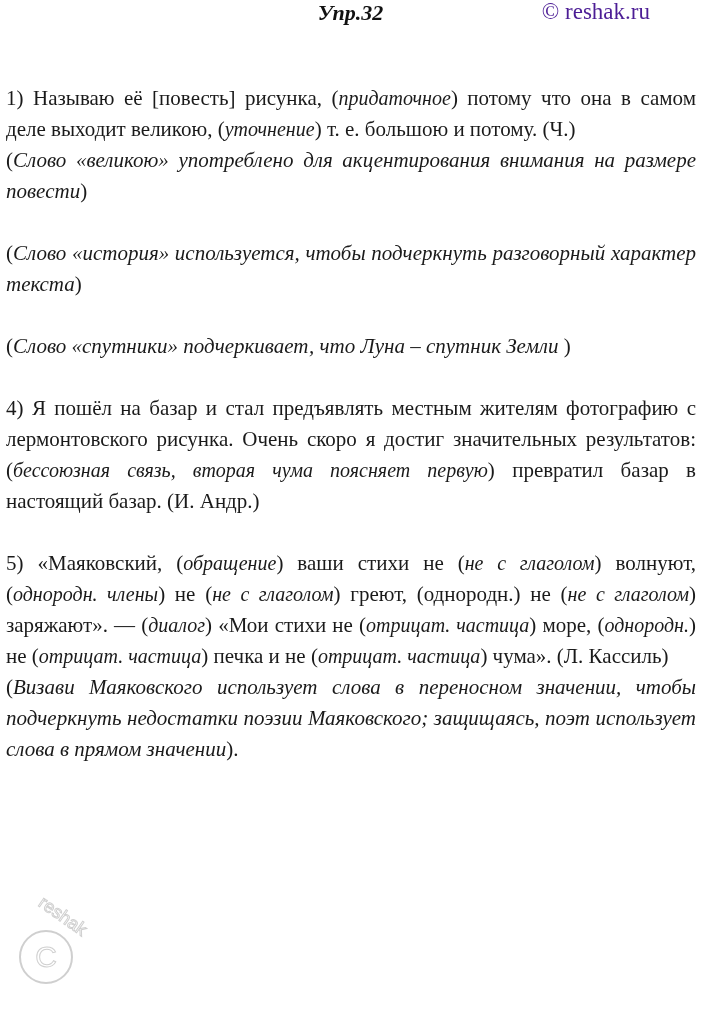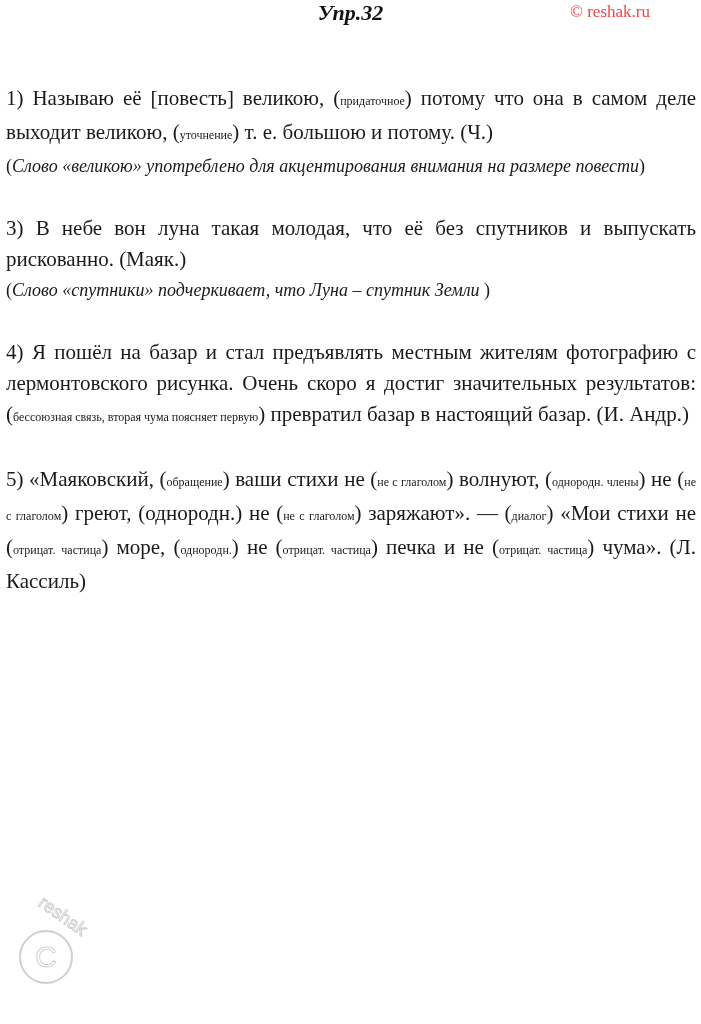--- a/index.html
+++ b/index.html
@@ -31,41 +31,42 @@
       font-weight: bold;
       font-style: italic;
       font-size: 22px;
       line-height: 26px;
       color: #111;
     }
     .copyright {
       position: absolute;
       right: 6px;
       top: 0;
-      font-size: 17px;
+      font-size: 23px;
       line-height: 24px;
-      color: #ef4444;
+      color: #4c1d95;
     }
     .content {
       position: absolute;
       top: 83px;
       left: 6px;
       width: 690px;
     }
     .para {
       font-size: 21px;
       line-height: 31px;
       text-align: justify;
       margin: 0;
     }
     .para .note {
-      font-size: 12px;
+      font-style: italic;
+      font-size: 20px;
     }
     .comment {
-      font-size: 18px;
+      font-size: 21px;
       line-height: 31px;
       text-align: justify;
       margin: 0;
     }
     .comment .it {
       font-style: italic;
     }
     .section {
       margin-bottom: 31px;
     }
@@ -84,48 +85,46 @@
 
 <div class="header">
   <div class="title">Упр.32</div>
   <div class="copyright">© reshak.ru</div>
 </div>
 
 <div class="content">
   <div class="section">
     <p class="para">
       <span>1)</span>
-      <span>Называю её [повесть] великою, (</span><span class="note">придаточное</span><span>) потому что она в самом деле выходит великою, (</span><span class="note">уточнение</span><span>) т. е. большою и потому. (Ч.)</span>
+      <span>Называю её [повесть] рисунка, (</span><span class="note">придаточное</span><span>) потому что она в самом деле выходит великою, (</span><span class="note">уточнение</span><span>) т. е. большою и потому. (Ч.)</span>
     </p>
     <p class="comment">(<span class="it">Слово «великою» употреблено для акцентирования внимания на размере повести</span><span>)</span></p>
   </div>
 
   <div class="section">
+    <p class="comment">(<span class="it">Слово «история» используется, чтобы подчеркнуть разговорный характер текста</span><span>)</span></p>
   </div>
 
   <div class="section">
-    <p class="para">
-      <span>3)</span>
-      <span>В небе вон луна такая молодая, что её без спутников и выпускать рискованно. (Маяк.)</span>
-    </p>
     <p class="comment">(<span class="it">Слово «спутники» подчеркивает, что Луна – спутник Земли </span><span>)</span></p>
   </div>
 
   <div class="section">
     <p class="para">
       <span>4)</span>
       <span>Я пошёл на базар и стал предъявлять местным жителям фотографию с лермонтовского рисунка. Очень скоро я достиг значительных результатов: (</span><span class="note">бессоюзная связь, вторая чума поясняет первую</span><span>) превратил базар в настоящий базар. (И. Андр.)</span>
     </p>
   </div>
 
   <div class="section">
     <p class="para">
       <span>5)</span>
       <span>«Маяковский, (</span><span class="note">обращение</span><span>) ваши стихи не (</span><span class="note">не с глаголом</span><span>) волнуют, (</span><span class="note">однородн. члены</span><span>) не (</span><span class="note">не с глаголом</span><span>) греют, (однородн.) не (</span><span class="note">не с глаголом</span><span>) заряжают». — (</span><span class="note">диалог</span><span>) «Мои стихи не (</span><span class="note">отрицат. частица</span><span>) море, (</span><span class="note">однородн.</span><span>) не (</span><span class="note">отрицат. частица</span><span>) печка и не (</span><span class="note">отрицат. частица</span><span>) чума». (Л. Кассиль)</span>
     </p>
+    <p class="comment">(<span class="it">Визави Маяковского использует слова в переносном значении, чтобы подчеркнуть недостатки поэзии Маяковского; защищаясь, поэт использует слова в прямом значении</span><span>).</span></p>
   </div>
 </div>
 
 <div class="watermark">
   <svg width="90" height="110" viewBox="0 0 90 110">
     <circle cx="38" cy="62" r="26" fill="none" stroke="#777" stroke-width="2"></circle>
     <text x="38" y="72" text-anchor="middle" font-size="30" fill="none" stroke="#777" stroke-width="1" font-family="Liberation Sans, sans-serif">C</text>
     <text x="20" y="20" font-size="18" fill="none" stroke="#777" stroke-width="1" transform="rotate(35 40 30)" font-family="Liberation Sans, sans-serif">reshak</text>
   </svg>
 </div>

